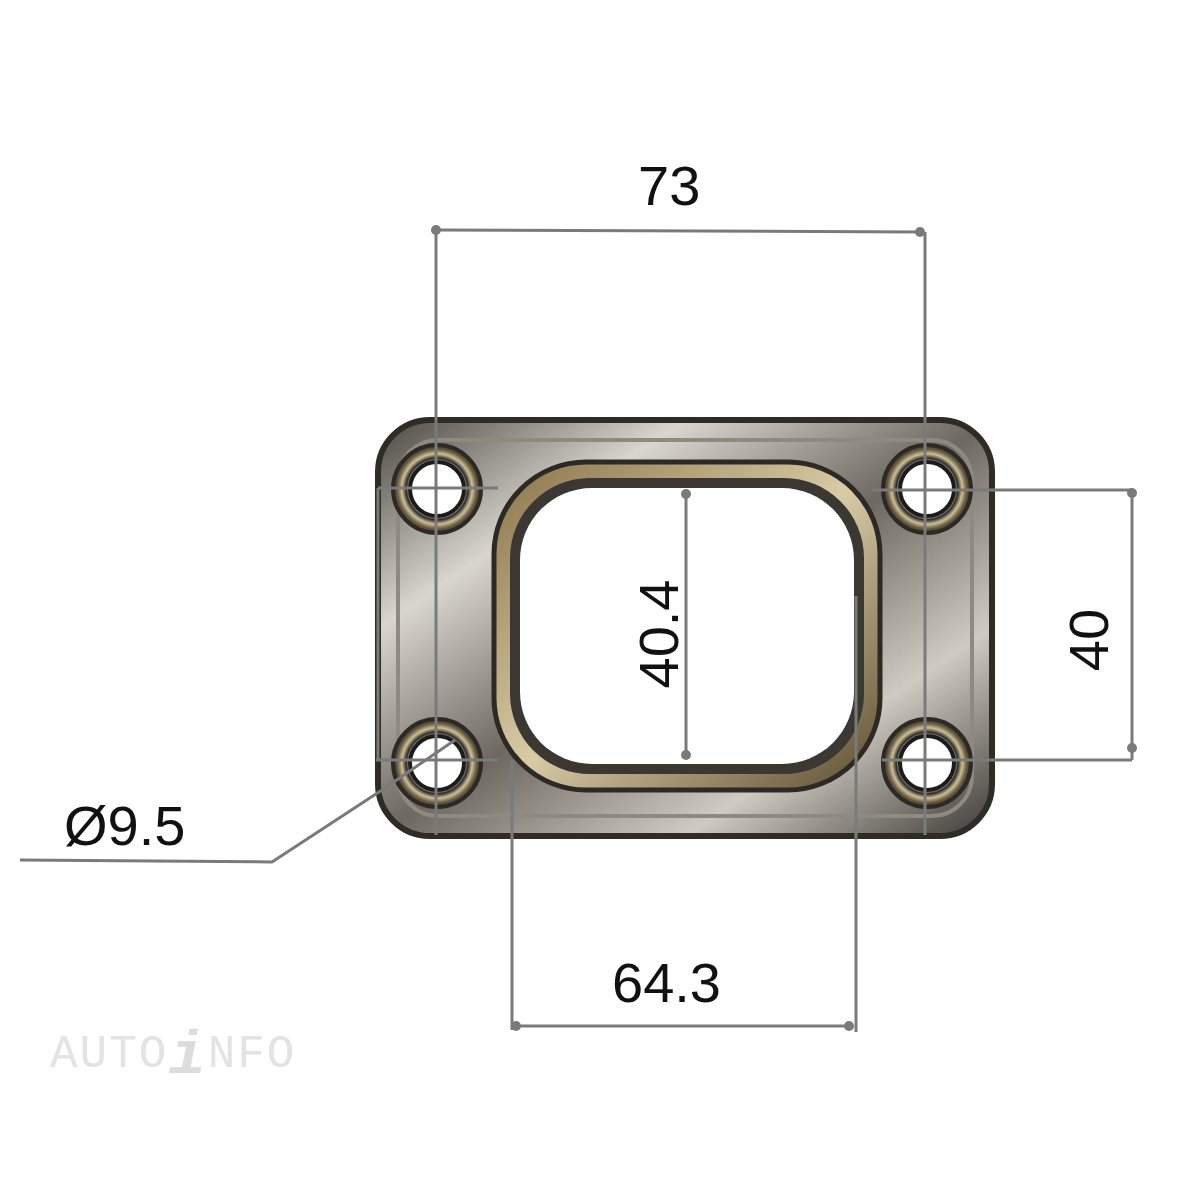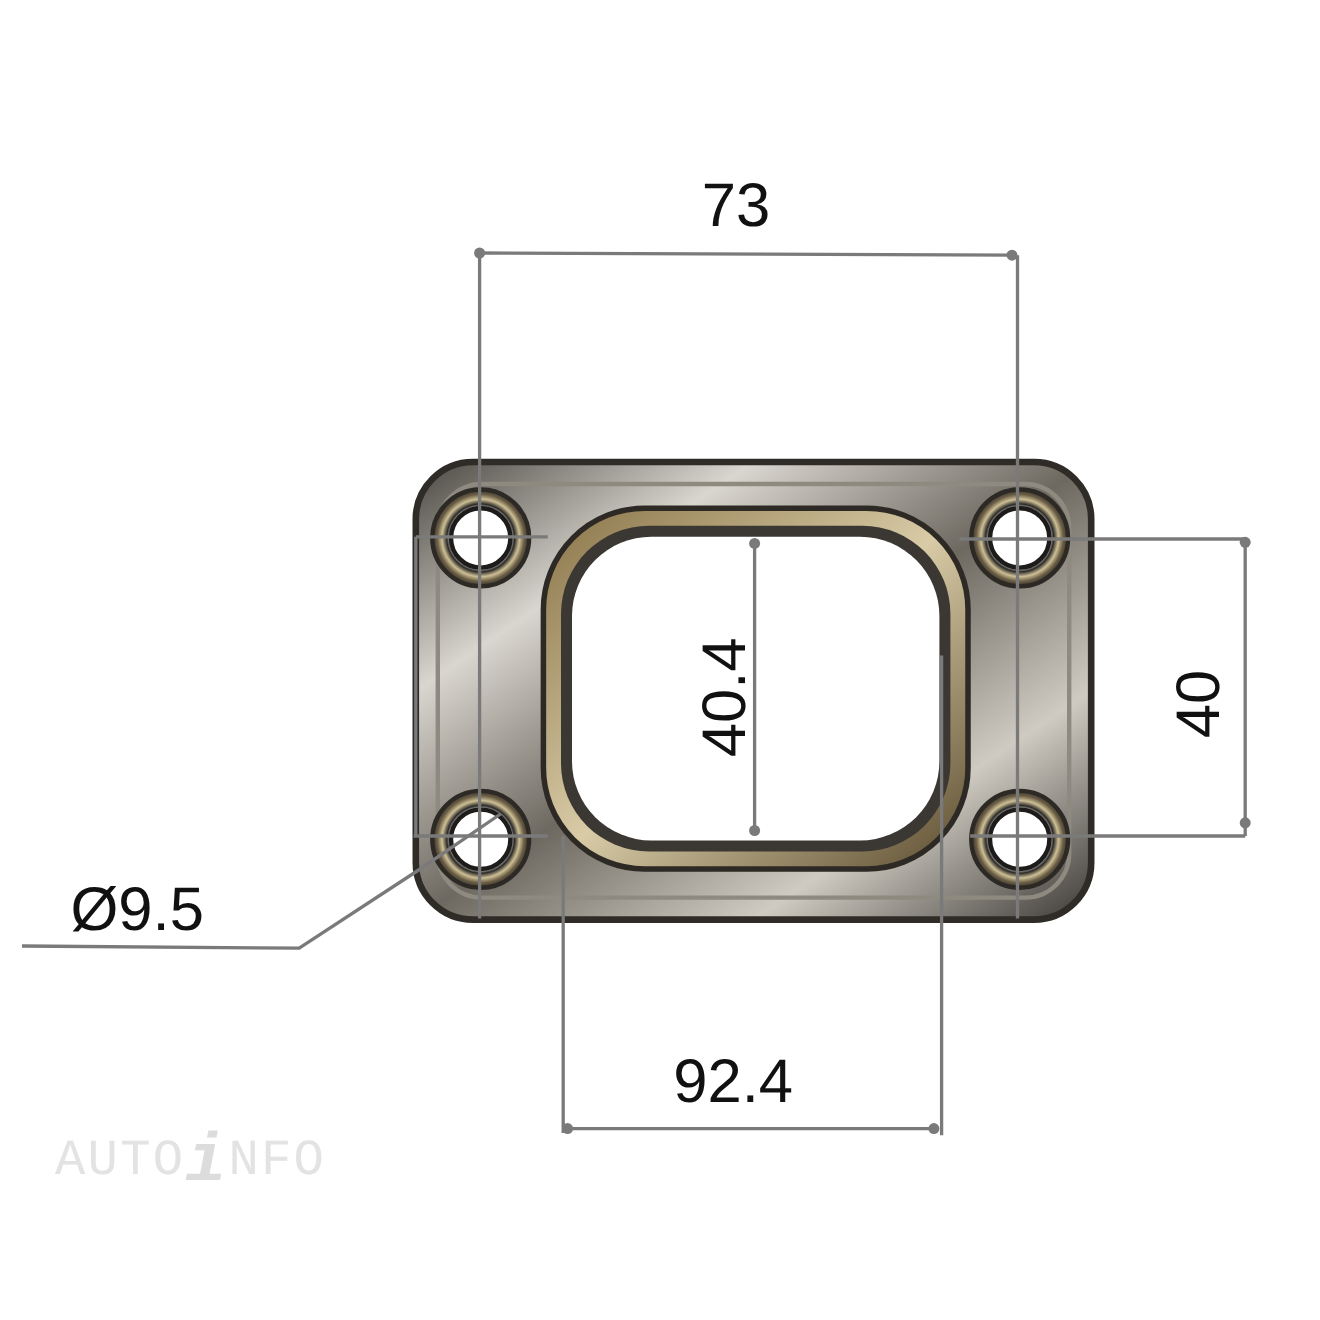--- a/index.html
+++ b/index.html
@@ -88,19 +88,19 @@
       <circle cx="686" cy="494" r="5"></circle>
         <circle cx="686" cy="755" r="5"></circle>
       <circle cx="516" cy="1026" r="5"></circle>
         <circle cx="849" cy="1026" r="5"></circle>
     </g>
   </svg>
 
   <span class="dim-label" style="left:638px; top:158px;">73</span>
   <span class="dim-label rot" style="left:1058px; top:612px;">40</span>
   <span class="dim-label rot" style="left:604px; top:606px;">40.4</span>
-  <span class="dim-label" style="left:612px; top:955px;">92.4</span>
+  <span class="dim-label" style="left:612px; top:955px;">64.3</span>
   <span class="dim-label" style="left:28px; top:798px;margin-left:36px;">Ø9.5</span>
 
   <div class="watermark">
     <span>AUTO</span><span class="wm-i">i</span><span>NFO</span>
   </div>
 </div>
 
 </body></html>

